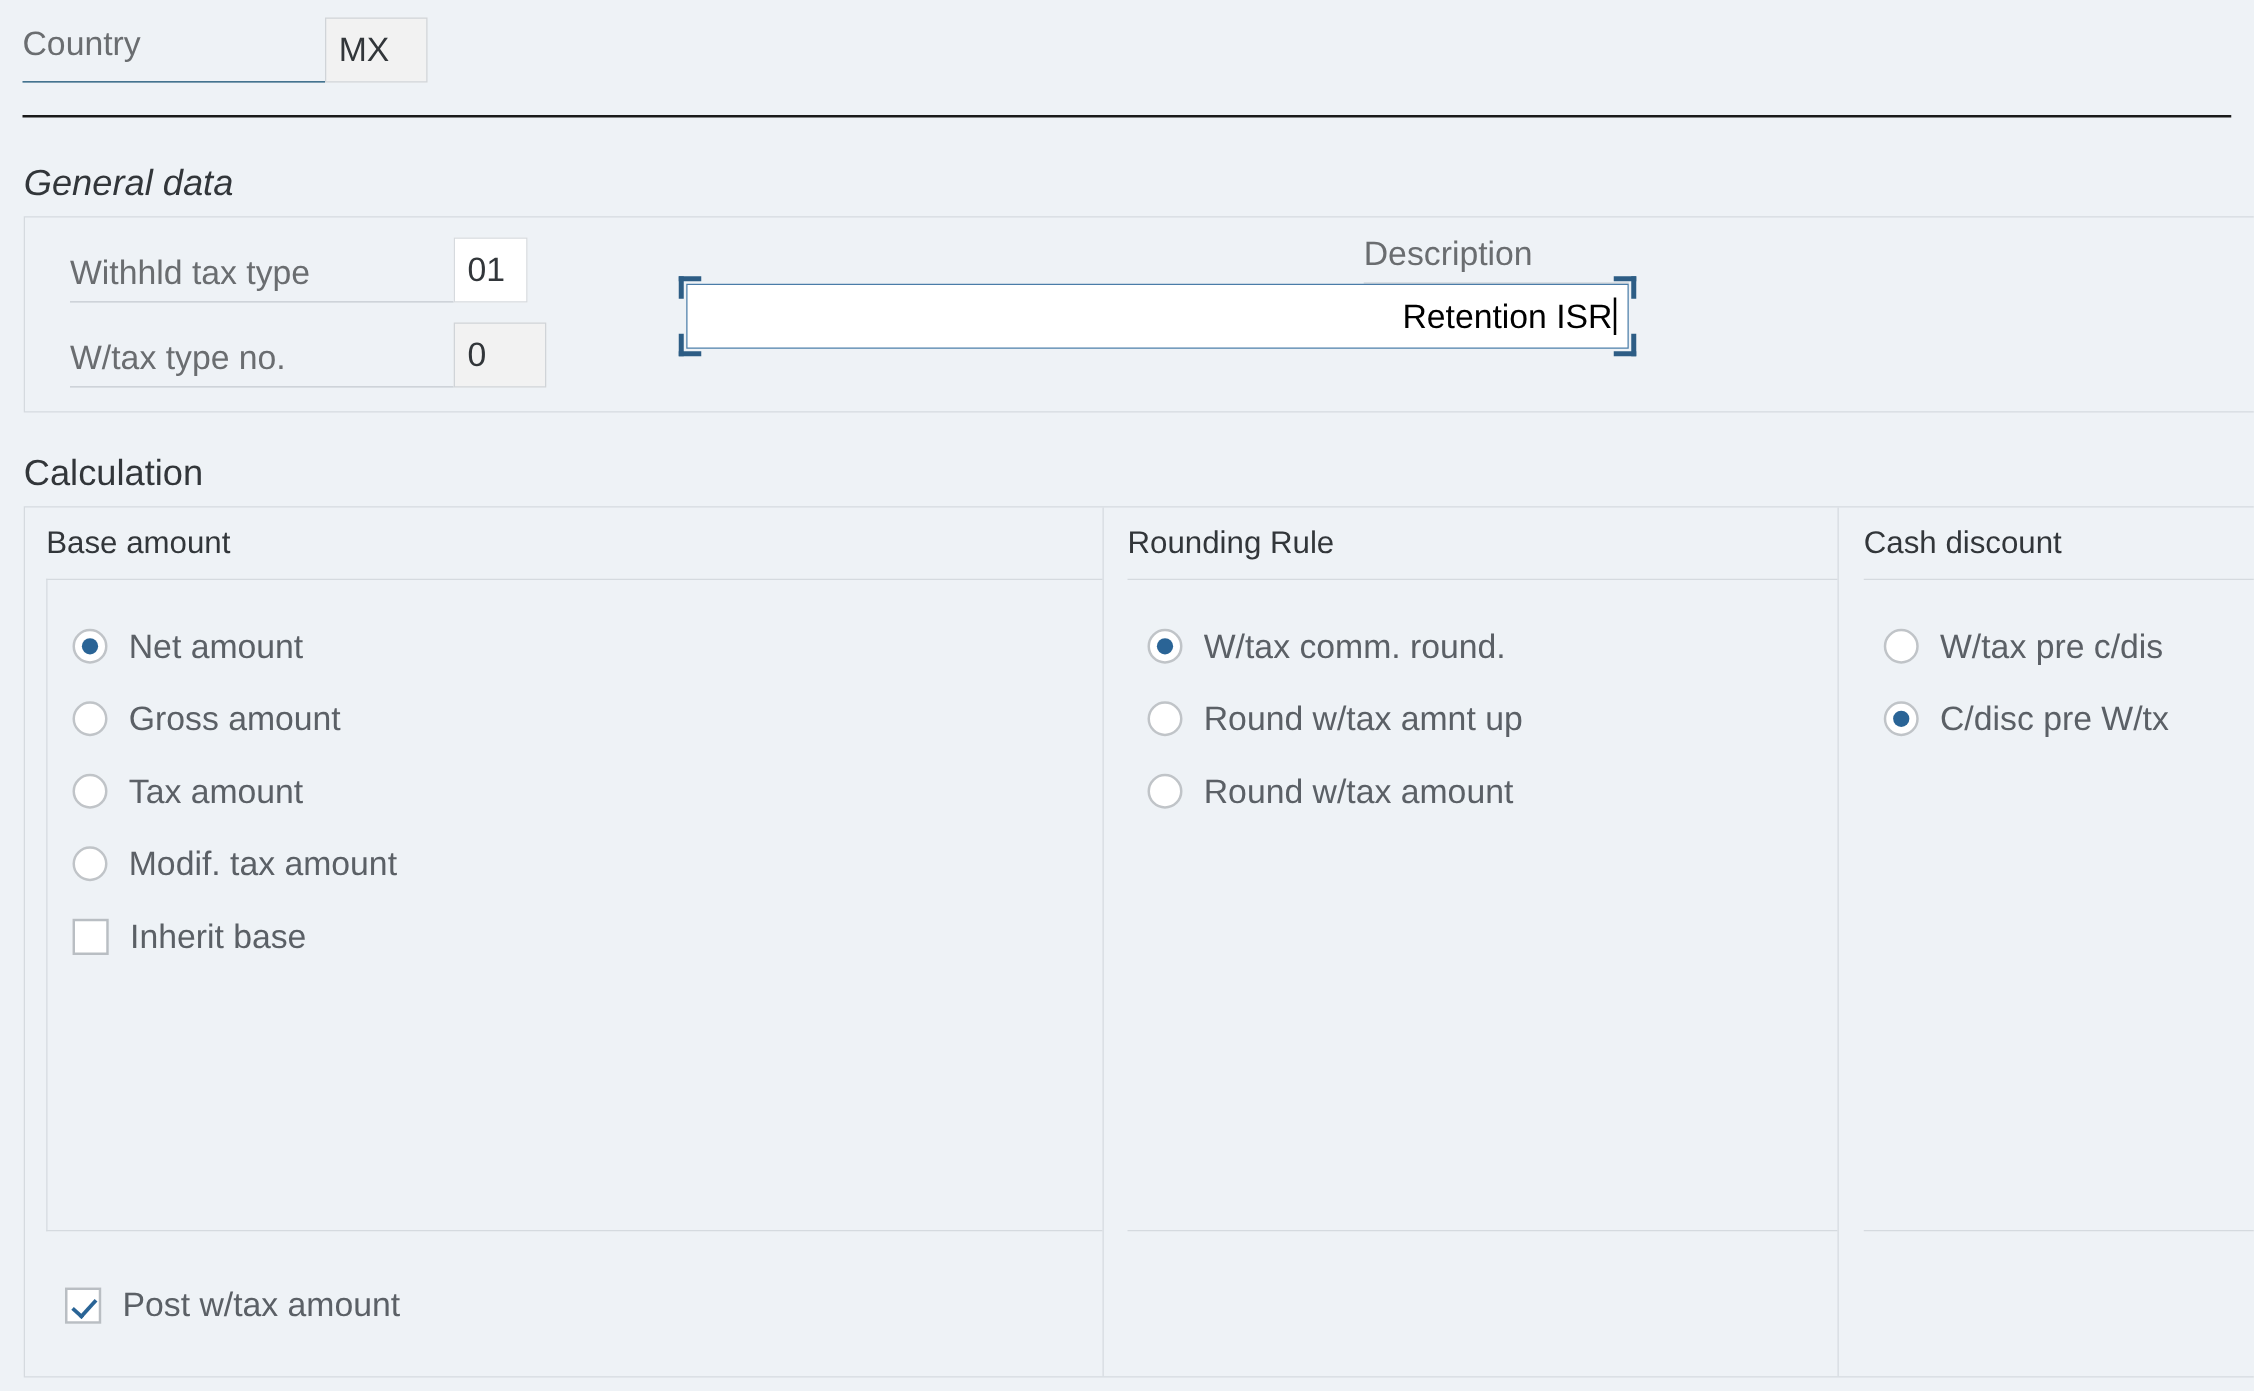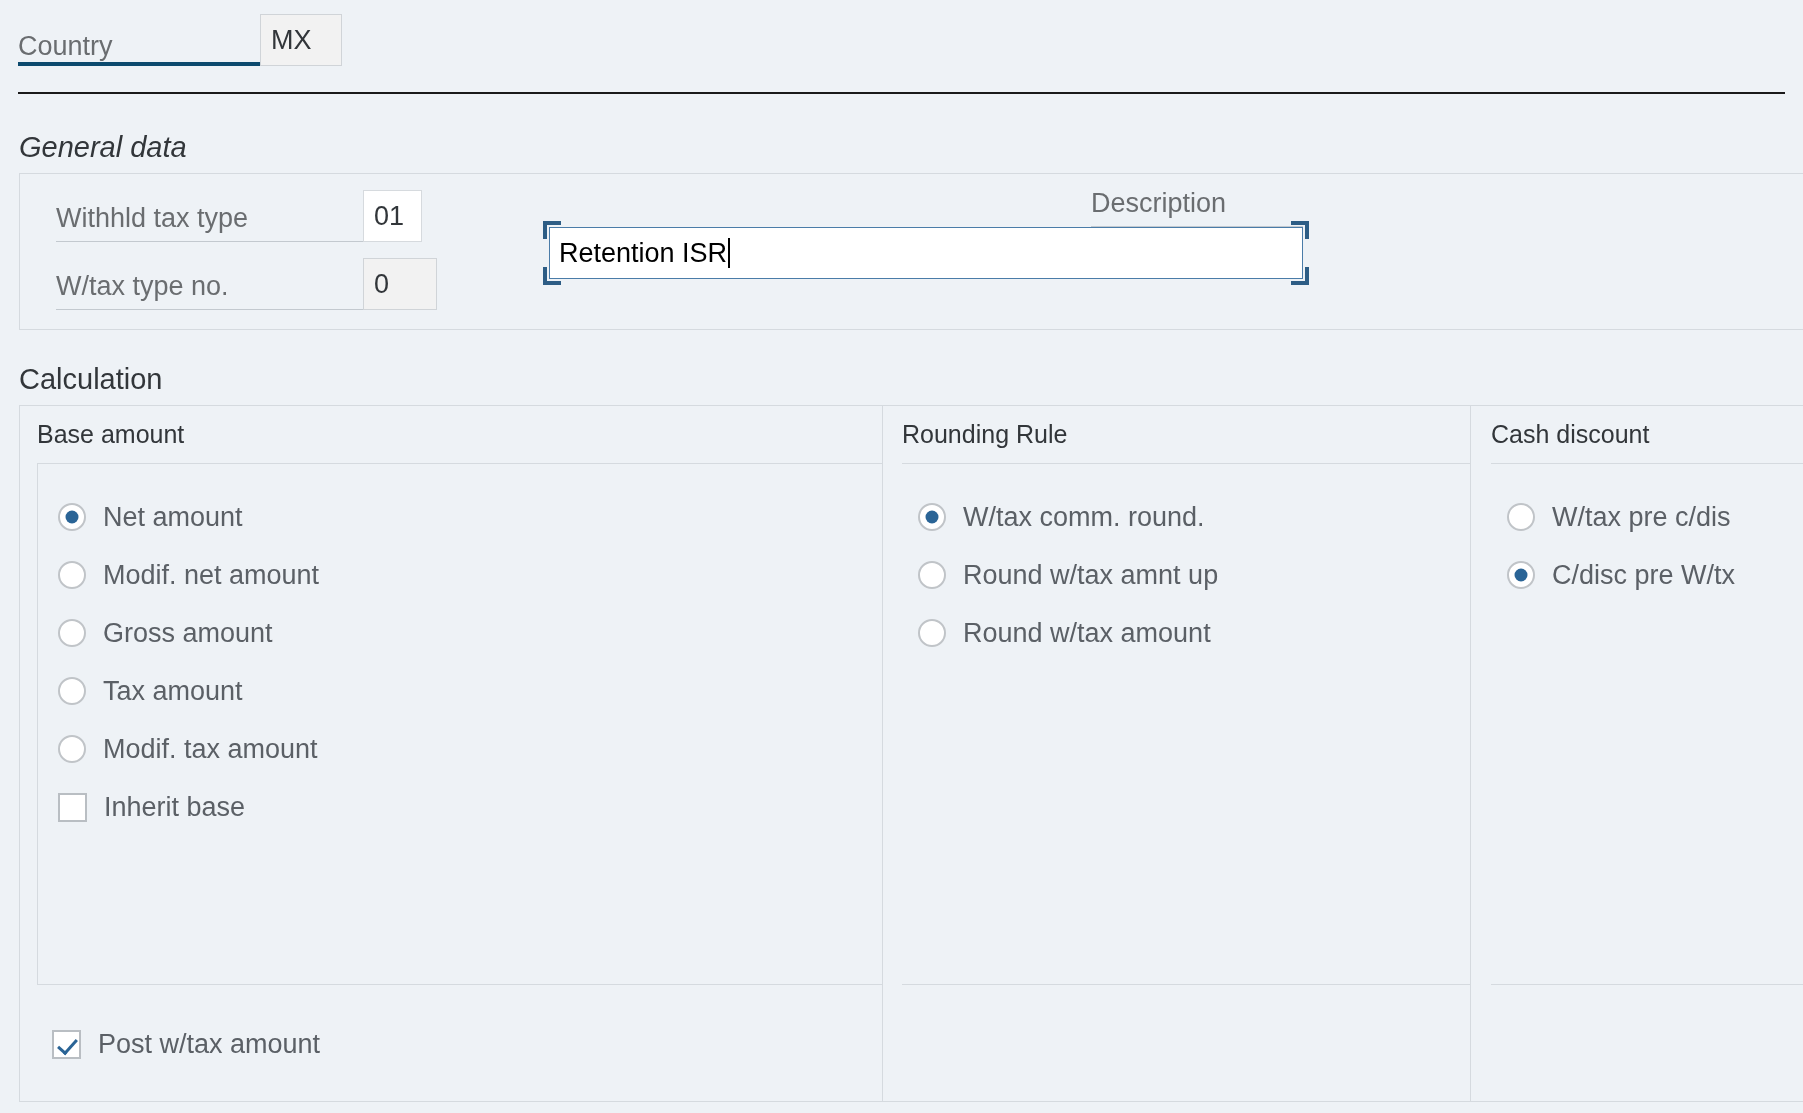--- a/index.html
+++ b/index.html
@@ -21,22 +21,22 @@
     position: absolute;
     left: 18px;
     top: 14px;
     width: 380px;
     height: 52px;
     display: flex;
     align-items: flex-end;
   }
   .country-label-wrap {
     width: 242px;
-    border-bottom: 4px solid #0c4a6e;
-    padding-bottom: 2px;
+    border-bottom: 1px solid #0c4a6e;
+    padding-bottom: 16px;
   }
   .country-label {
     font-size: 27px;
     color: #6a6d70;
     line-height: 1;
     display: block;
   }
   .ro-box {
     background: #f2f2f2;
     border: 1px solid #d0d4d8;
@@ -139,20 +139,21 @@
     box-sizing: border-box;
     background: #ffffff;
     border: 1px solid #4a7ca8;
     font-size: 27px;
     color: #000000;
     display: flex;
     align-items: center;
     padding: 0 9px;
     white-space: nowrap;
     overflow: hidden;
+    justify-content: flex-end;
   }
   .caret {
     display: inline-block;
     width: 2px;
     height: 30px;
     background: #000;
     margin-left: 1px;
   }
   .fbracket {
     position: absolute;
@@ -332,24 +333,20 @@
     <div class="calc-col col-base">
       <div class="group-title">Base amount</div>
       <div class="group-box">
         <div class="opt-list">
 
           <div class="opt">
             <span class="radio checked"></span>
             <span class="opt-label">Net amount</span>
           </div>
 
-          <div class="opt">
-            <span class="radio"></span>
-            <span class="opt-label">Modif. net amount</span>
-          </div>
 
           <div class="opt">
             <span class="radio"></span>
             <span class="opt-label">Gross amount</span>
           </div>
 
           <div class="opt">
             <span class="radio"></span>
             <span class="opt-label">Tax amount</span>
           </div>

